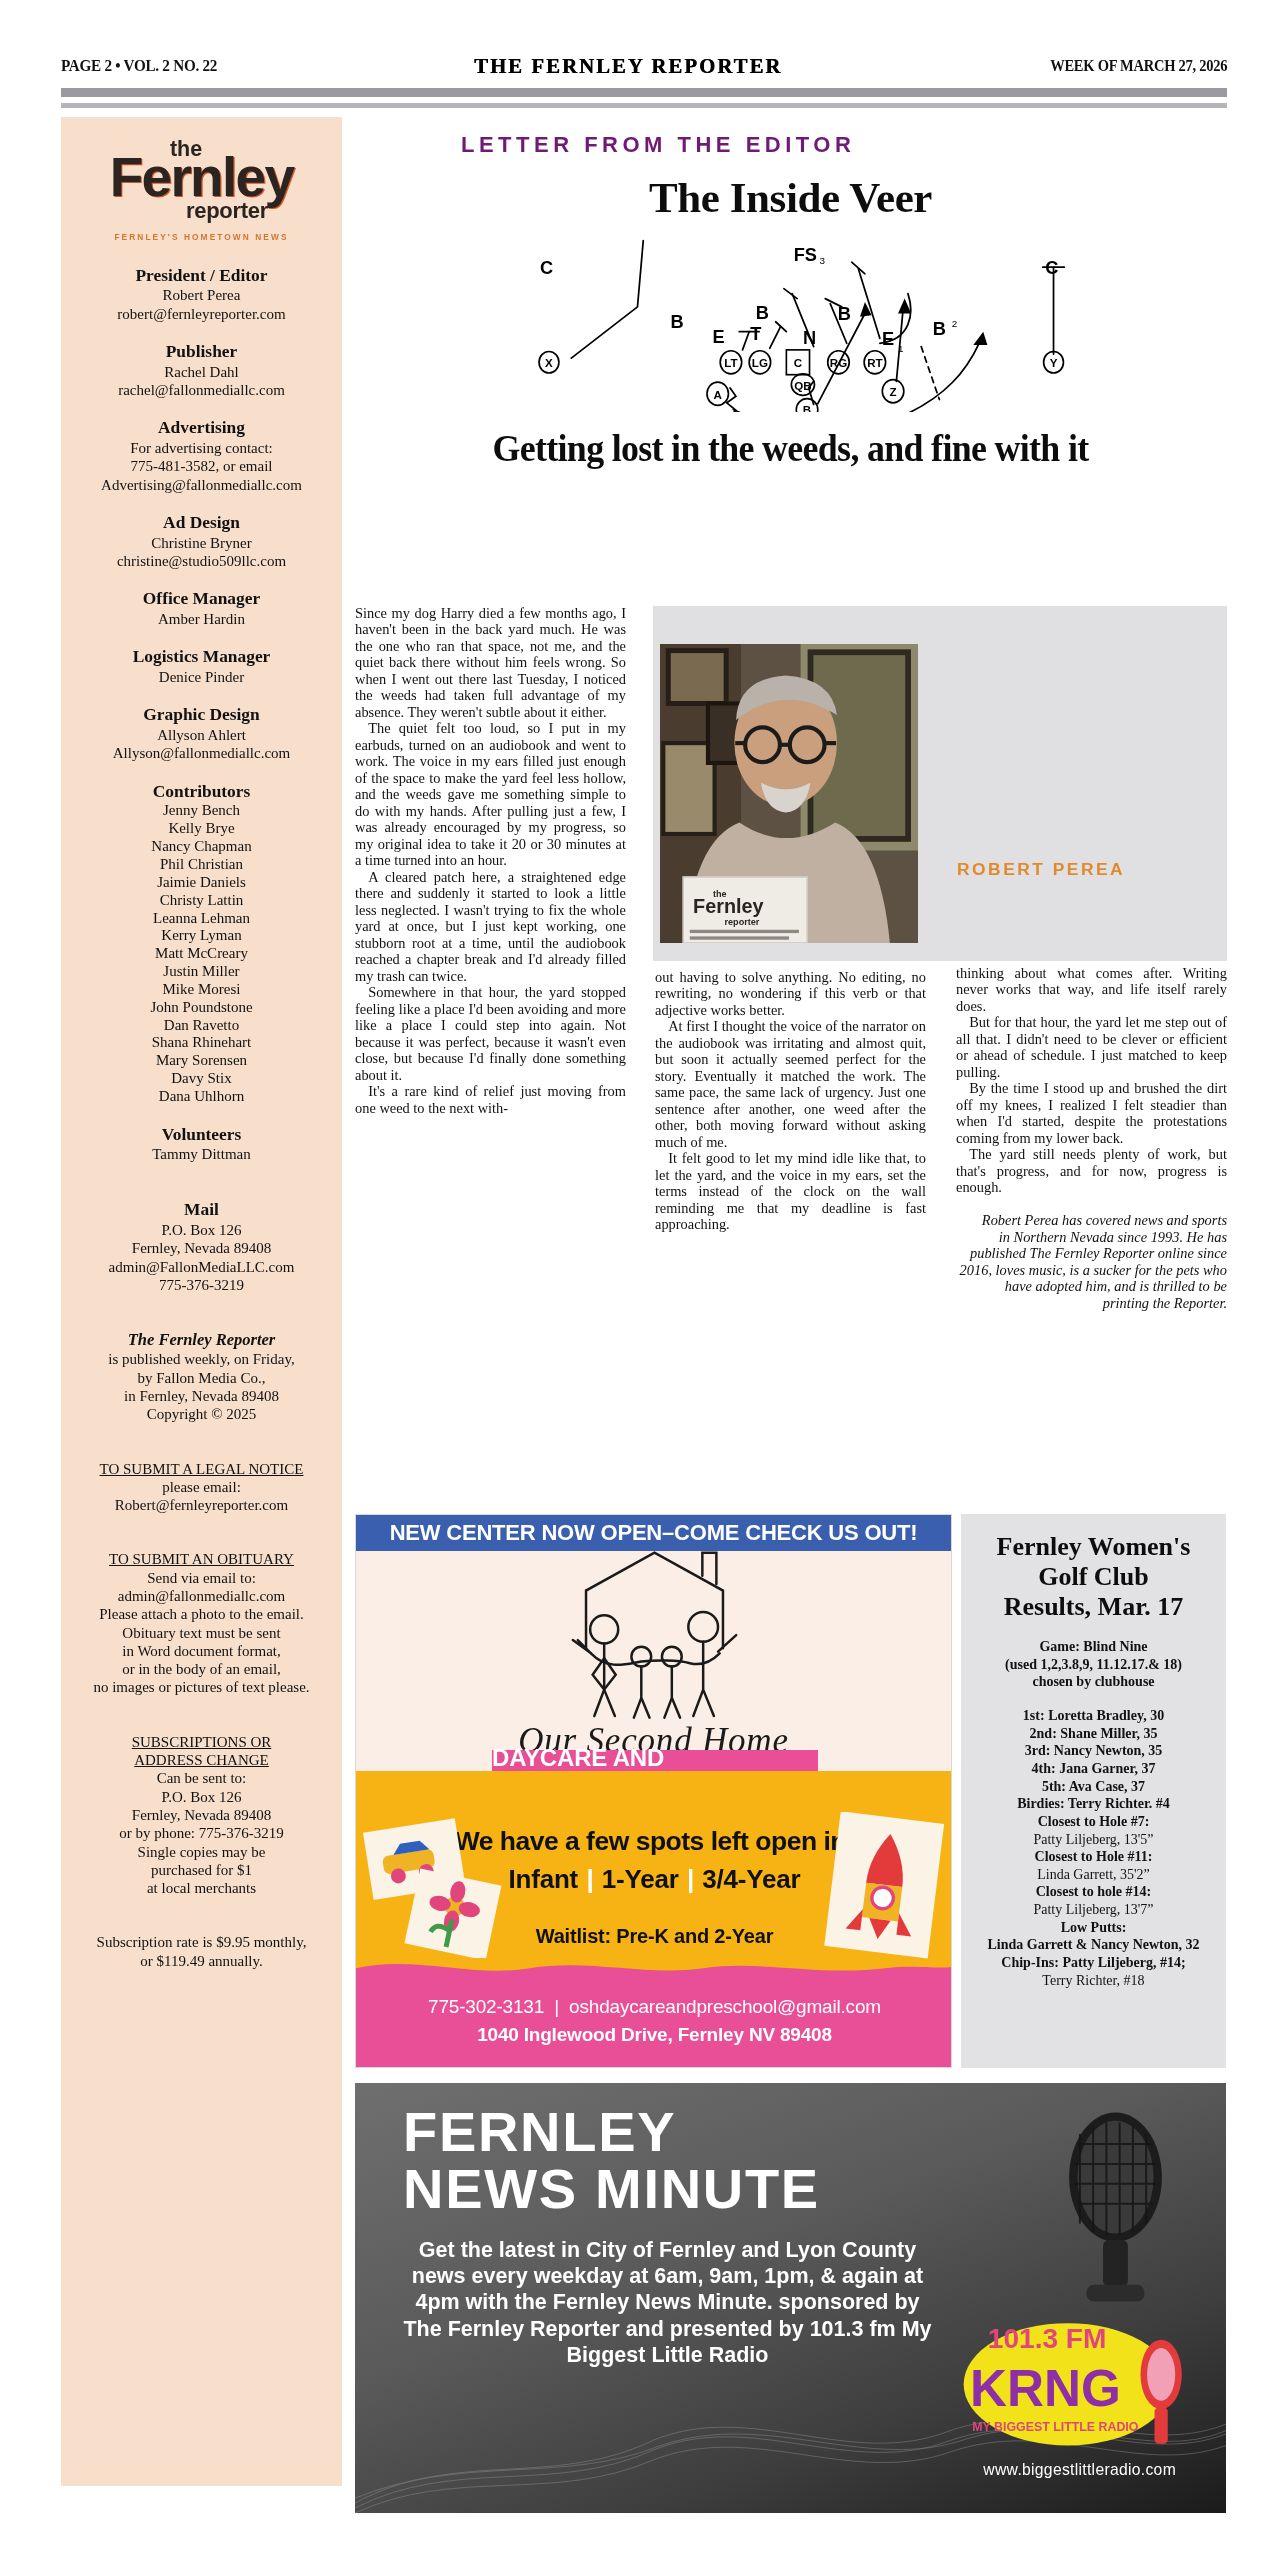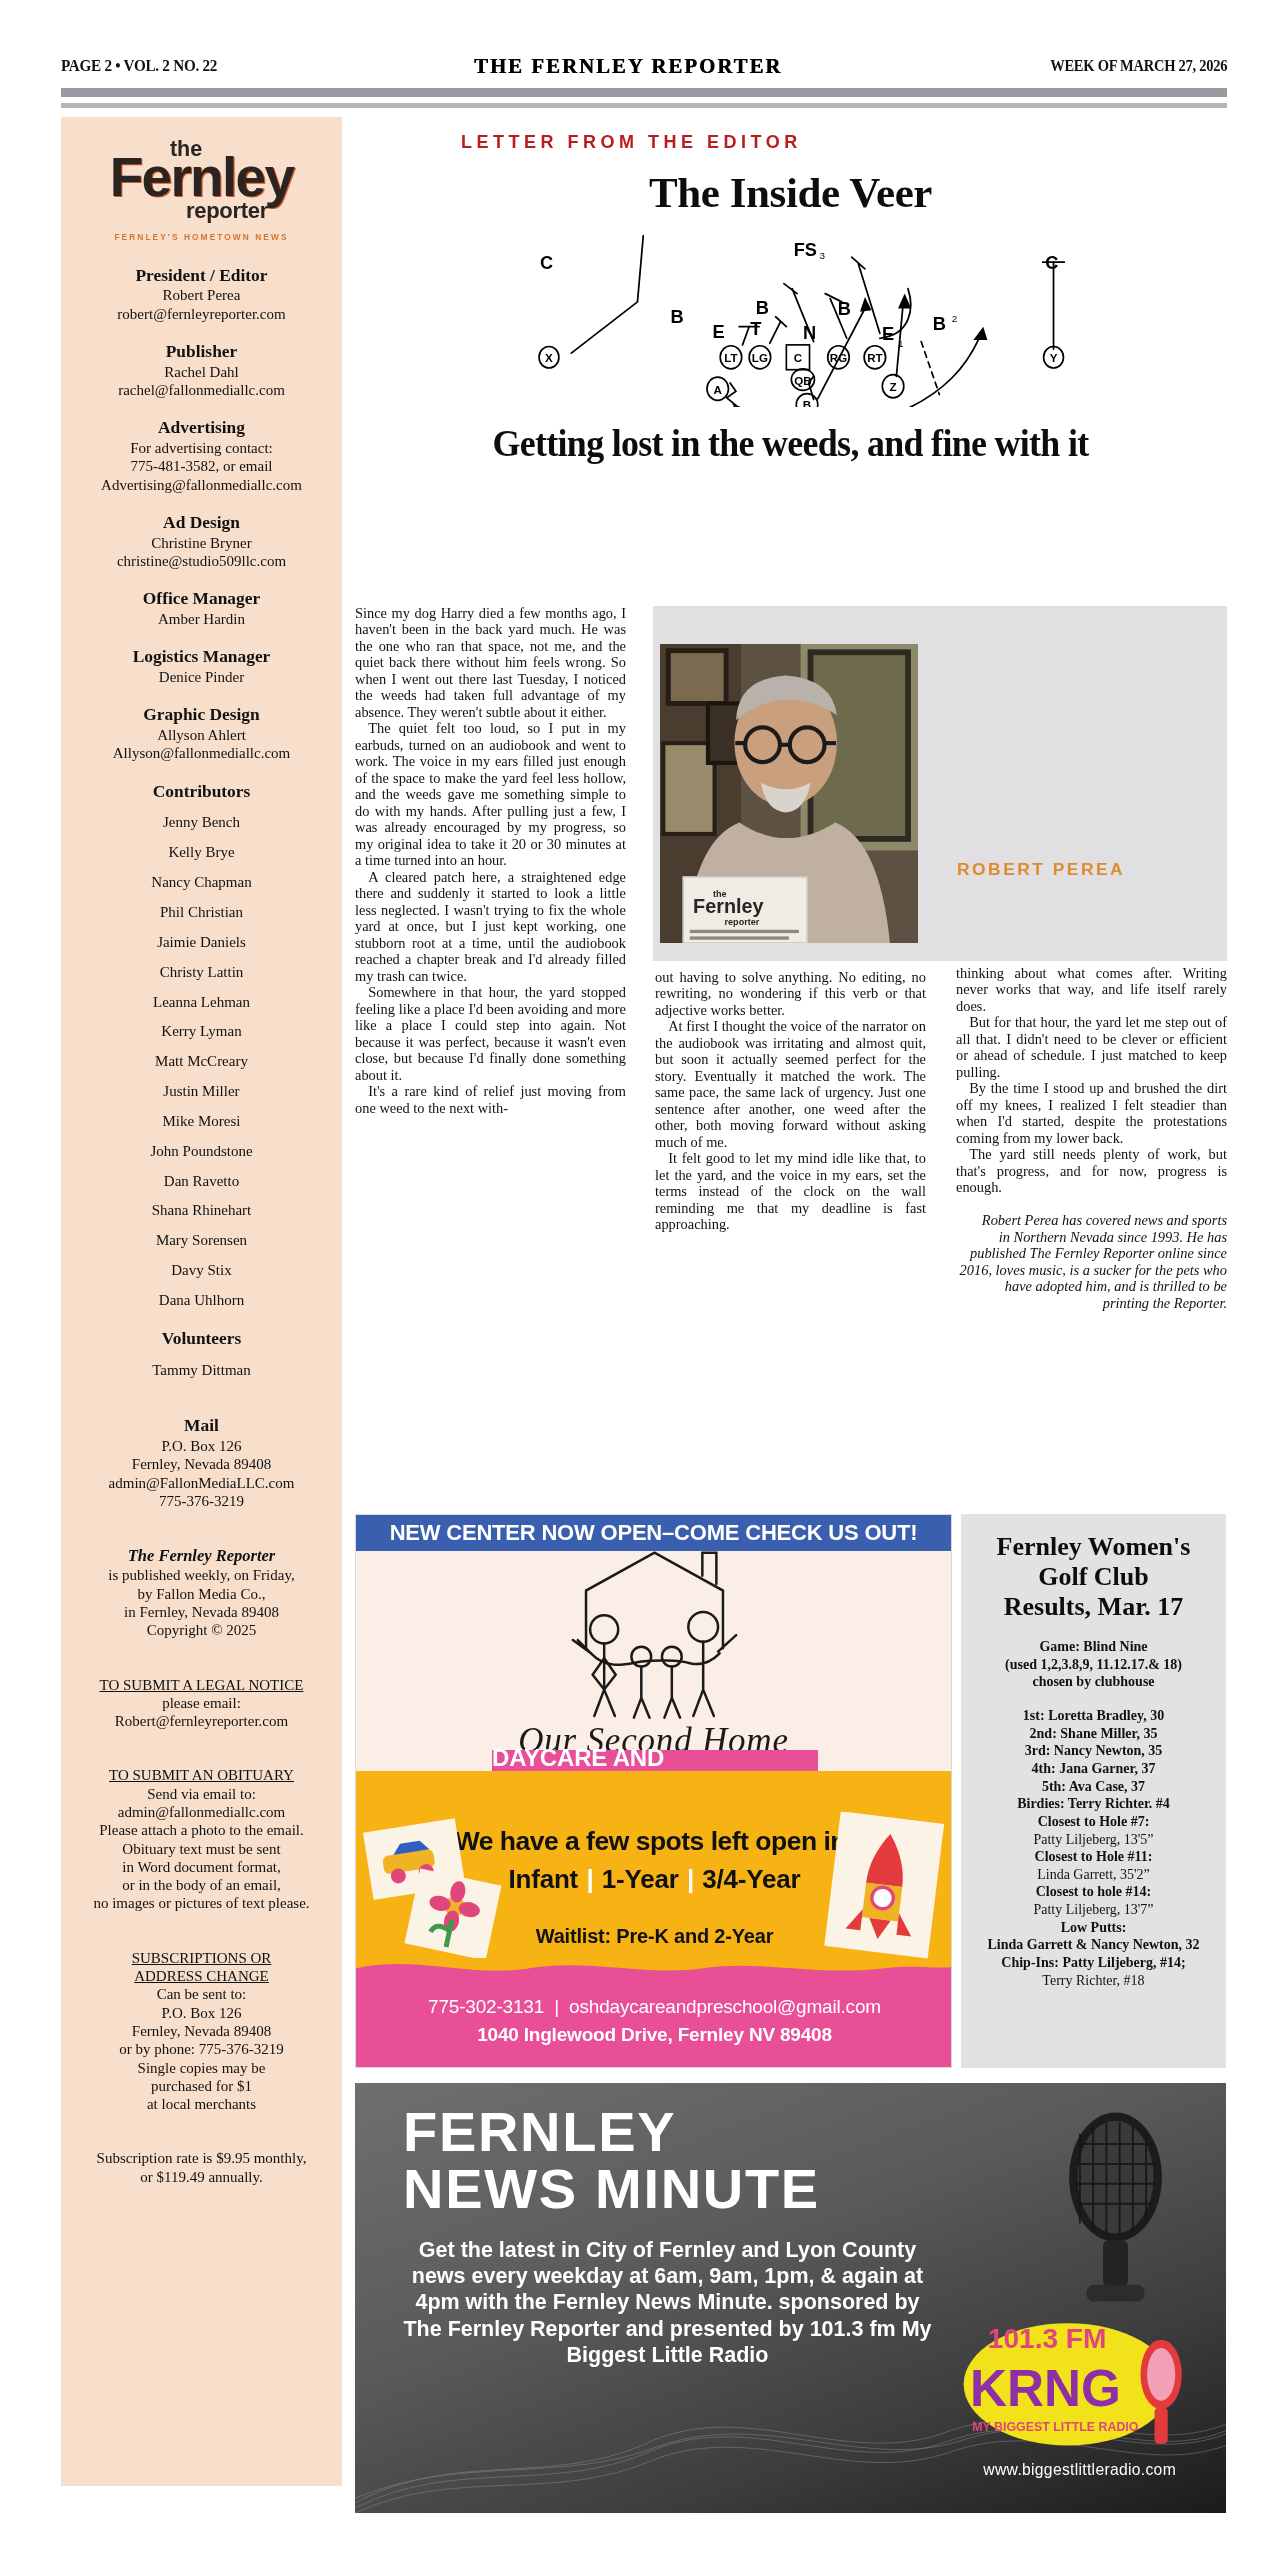--- a/index.html
+++ b/index.html
@@ -64,33 +64,33 @@
   .sb-block { margin-top: 18px; }
   .sb-head {
     font-family: "Liberation Serif", serif;
     font-weight: bold; font-size: 17.4px; color: #111; line-height: 1.25;
   }
   .sb-line {
     font-family: "Liberation Serif", serif;
     font-size: 15px; color: #111; line-height: 1.22;
   }
   .sb-head.underline, .sb-line.underline { text-decoration: underline; }
-  .sb-names .sb-line { line-height: 1.19; margin-top: 12px; }
+  .sb-names .sb-line { line-height: 1.19; }
   .sb-italic {
     font-family: "Liberation Serif", serif;
     font-style: italic; font-weight: bold; font-size: 16.5px; color: #111;
   }
   .sb-gap-md { height: 18px; }
 
   
   .main { position: absolute; left: 355px; top: 117px; width: 871px; }
 
   .kicker {
     font-family: "Liberation Sans", sans-serif;
-    font-weight: bold; font-size: 18px; color: #b91c1c;
+    font-weight: bold; font-size: 22px; color: #701a75;
     letter-spacing: 4.5px; margin-left: 106px; margin-top: 15px;
   }
   .deck {
     font-family: "Liberation Serif", serif;
     font-weight: bold; font-size: 43px; color: #0d0d0d;
     text-align: center; margin-top: 15px; letter-spacing: -0.4px;
   }
 
   .playdiagram { margin: 11.6px auto 0; display: block; }
 

